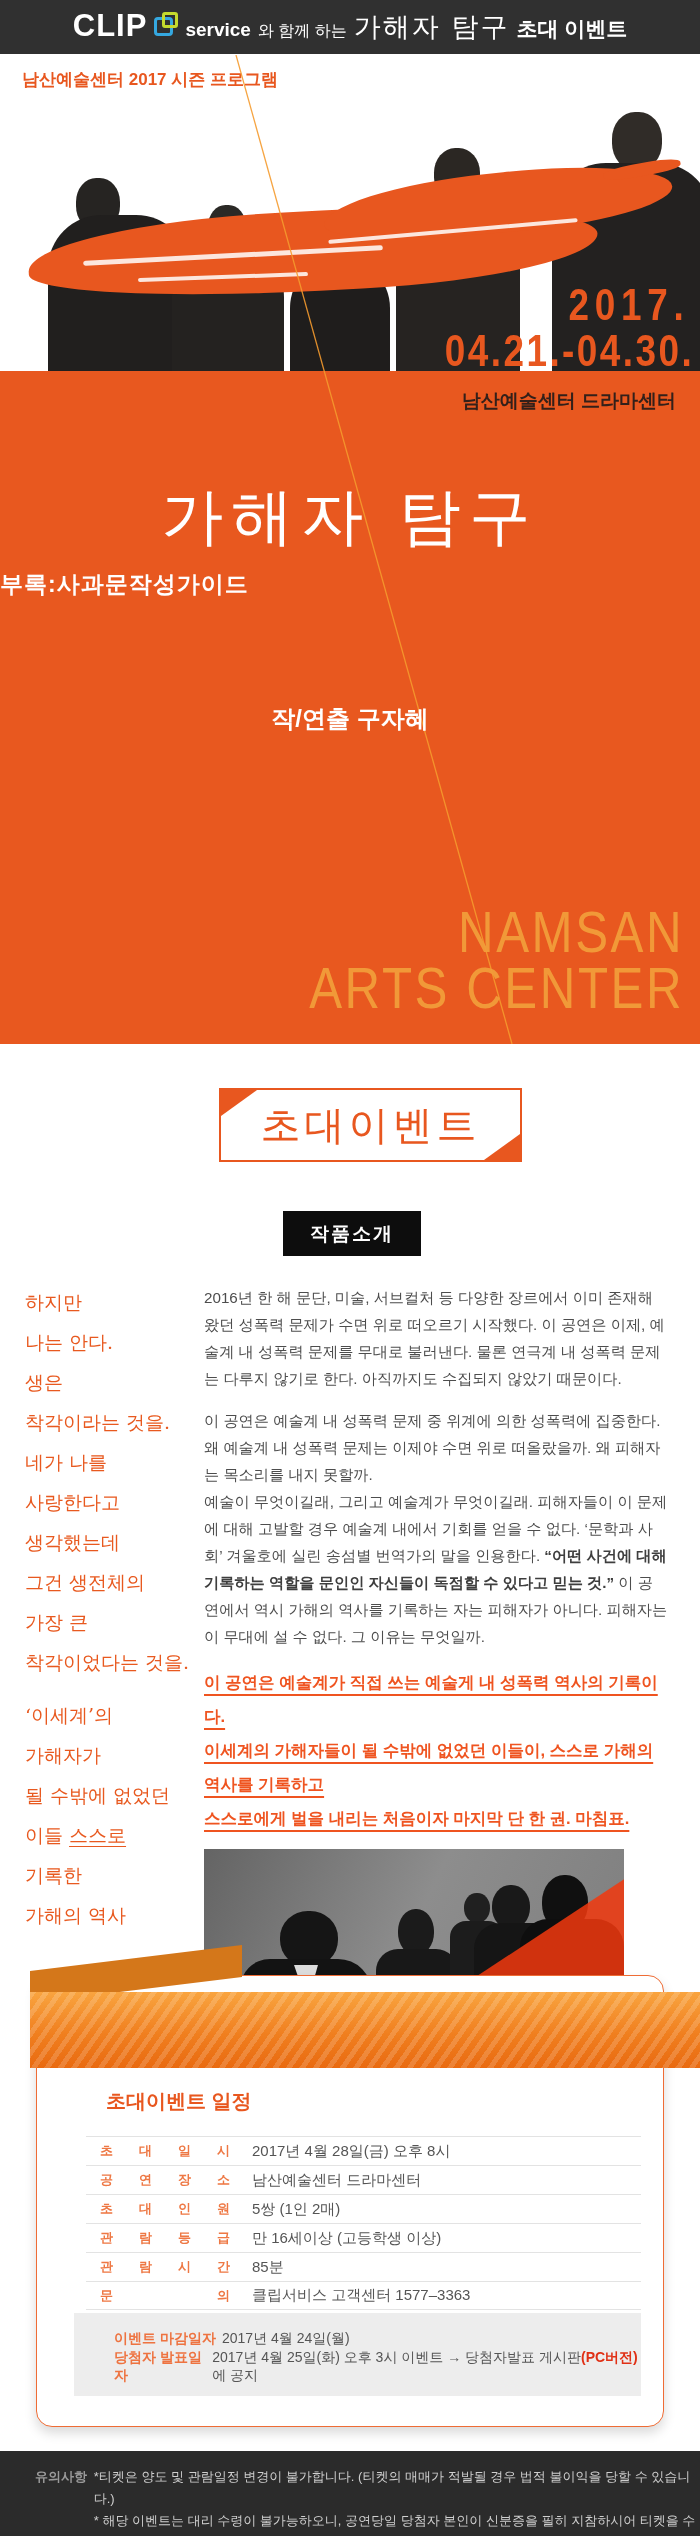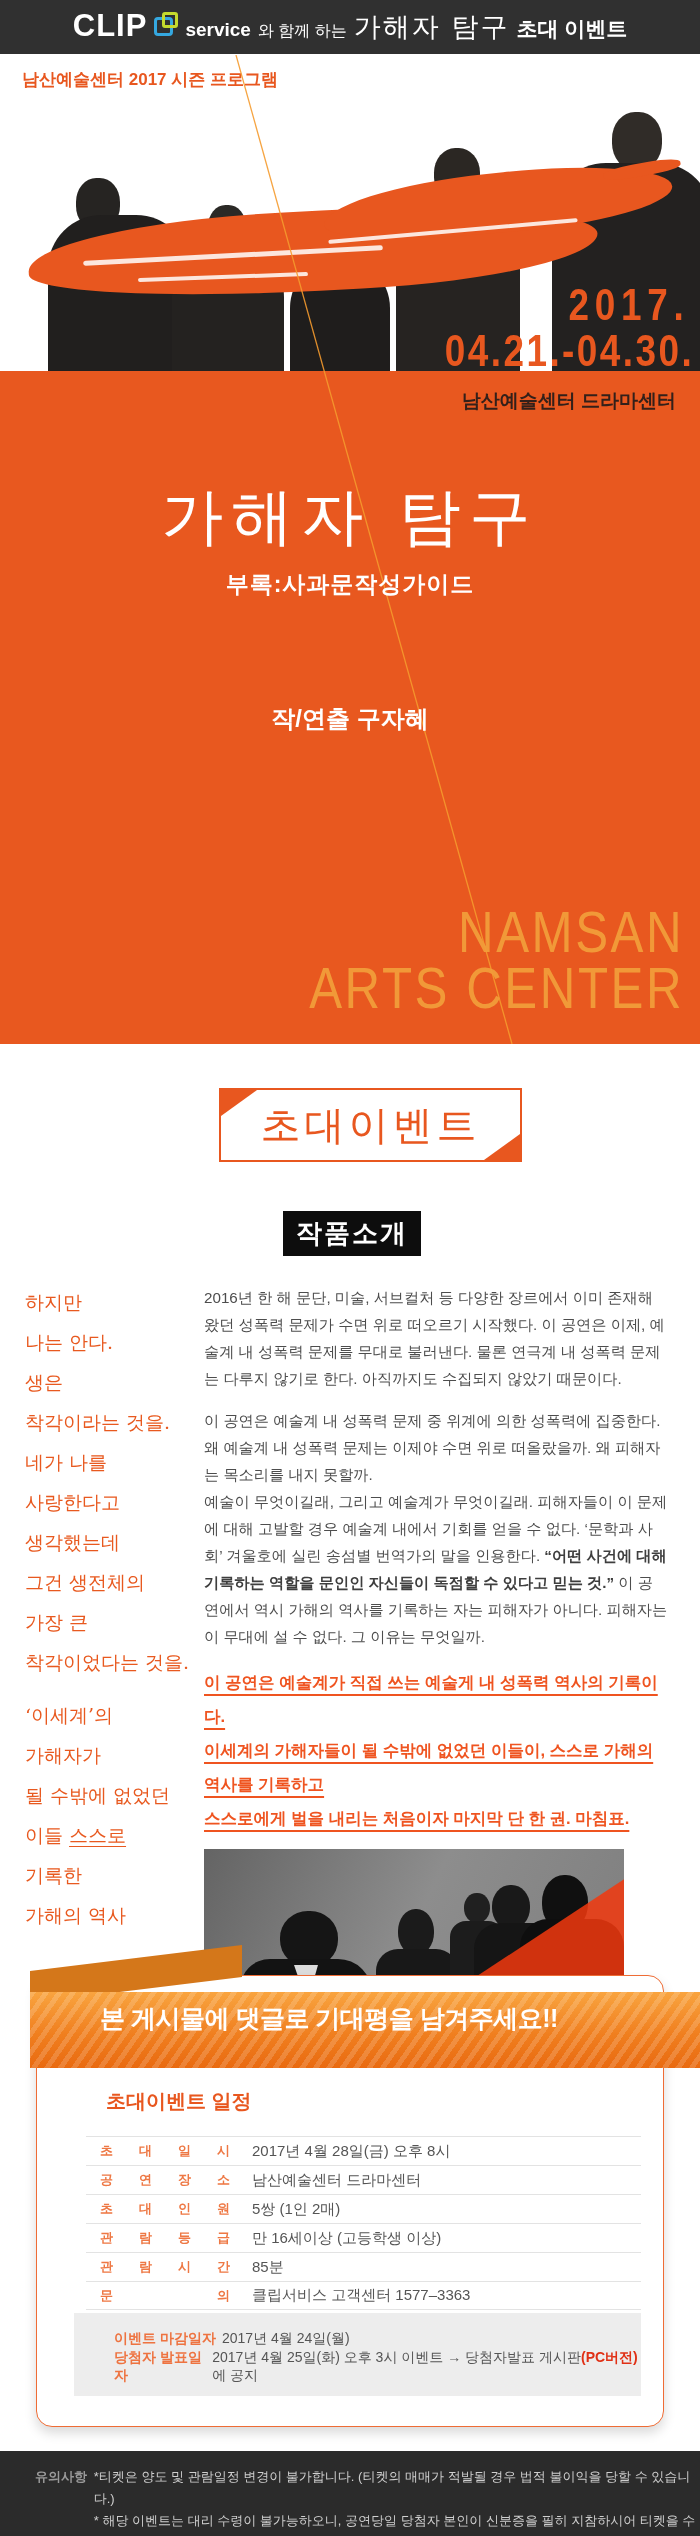--- a/index.html
+++ b/index.html
@@ -45,39 +45,39 @@
         letter-spacing:7px;transform:scaleX(.82);transform-origin:right;}
   .dates{position:absolute;right:6px;top:270px;font-size:45px;font-weight:bold;color:#e8571f;
         letter-spacing:3px;transform:scaleX(.82);transform-origin:right;}
 
   
   .orange{position:absolute;left:0;top:371px;width:700px;height:673px;background:#e8581f;}
   .venue{position:relative;z-index:2;text-align:right;padding:17px 24px 0 0;
          font-size:19px;font-weight:bold;color:#33201a;}
   .big-title{position:absolute;z-index:2;left:0;top:104px;width:100%;text-align:center;
          font-family:"DejaVu Serif",serif;font-size:62px;color:#fff;letter-spacing:8px;}
-  .big-sub{position:absolute;z-index:2;left:0;top:198px;width:100%;text-align:center;
+  .big-sub{position:absolute;z-index:2;left:0;top:198px;width:100%;text-align:left;
          font-size:23px;font-weight:bold;color:#fff;letter-spacing:1px;}
   .credit{position:absolute;z-index:2;left:0;top:332px;width:100%;text-align:center;
          font-size:24px;font-weight:bold;color:#fff;}
   .wm{position:absolute;z-index:2;right:16px;bottom:28px;text-align:right;color:#f29d3a;
       font-size:58px;line-height:56px;letter-spacing:3px;transform:scaleX(.85);
       transform-origin:right;font-weight:400;opacity:.95;}
   .diag{position:absolute;left:0;top:55px;z-index:1;pointer-events:none;}
 
   
   .invite-badge{position:absolute;left:219px;top:1088px;width:303px;height:74px;background:#fff;
       border:2px solid #e8571f;display:flex;align-items:center;justify-content:center;}
   .invite-badge::before{content:"";position:absolute;left:0;top:0;width:0;height:0;
       border-top:26px solid #e8571f;border-right:36px solid transparent;}
   .invite-badge::after{content:"";position:absolute;right:0;bottom:0;width:0;height:0;
       border-bottom:26px solid #e8571f;border-left:36px solid transparent;}
   .invite-badge span{font-family:"DejaVu Serif",serif;font-size:40px;color:#e8571f;letter-spacing:4px;}
   .about-badge{position:absolute;left:283px;top:1211px;width:138px;height:45px;background:#0d0d0d;
-      display:flex;align-items:center;justify-content:center;color:#fff;font-size:26px;
+      display:flex;align-items:center;justify-content:center;color:#fff;font-size:19px;
       font-weight:bold;letter-spacing:2px;}
 
   
   .poem{position:absolute;left:25px;top:1282px;width:178px;color:#e8591f;
         font-family:"DejaVu Serif",serif;font-size:19px;line-height:40px;z-index:1;}
   .poem .stanza2{margin-top:13px;}
   .poem .u{text-decoration:underline;text-underline-offset:4px;}
 
   
   .article{position:absolute;left:204px;top:1284px;width:464px;z-index:1;color:#4d4d4d;
@@ -294,21 +294,20 @@
           <span class="val">2017년 4월 24일(월)</span>
       </div>
       <div class="grow" data-interactable="false">
         <span class="lab">당첨자 발표일자</span>
         <span class="val"><span>2017년 4월 25일(화) 오후 3시 이벤트 → 당첨자발표 게시판</span><span class="red">(PC버전)</span><span>에 공지</span></span>
       </div>
     </div>
   </div>
   <div class="fold" data-interactable="false"></div>
   <div class="banner" data-interactable="false">
-    <div class="b-title" data-interactable="false">본 게시물에 댓글로 기대평을 남겨주세요!!</div>
   </div>
 
   <footer class="footer" data-interactable="false">
     <div class="f-label" data-interactable="false">유의사항</div>
     <div class="f-notes" data-interactable="false">
       <div data-interactable="false">*티켓은 양도 및 관람일정 변경이 불가합니다. (티켓의 매매가 적발될 경우 법적 불이익을 당할 수 있습니다.)</div>
       <div data-interactable="false">* 해당 이벤트는 대리 수령이 불가능하오니, 공연당일 당첨자 본인이 신분증을 필히 지참하시어 티켓을 수령하시기 바랍니다.</div>
 
     </div>
   </footer>

